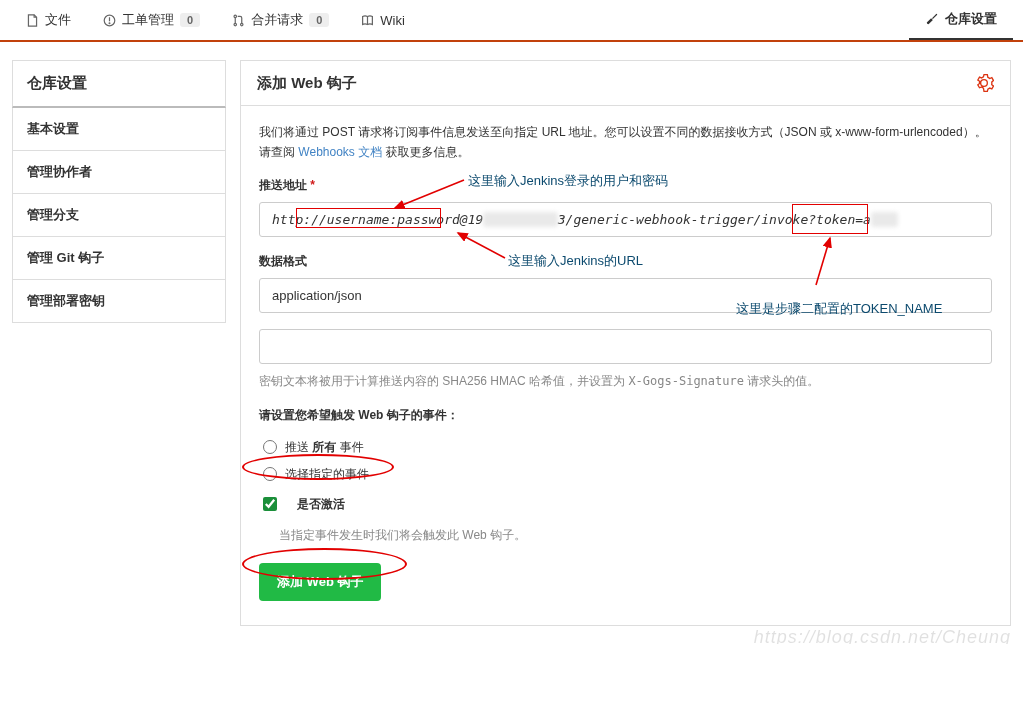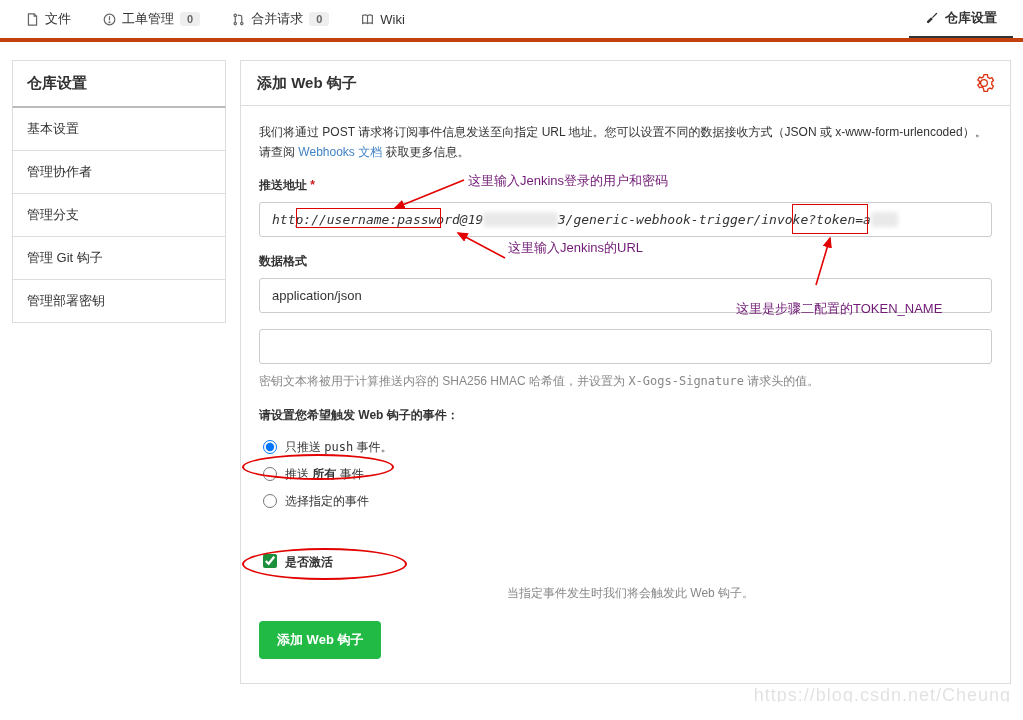--- a/index.html
+++ b/index.html
@@ -1,28 +1,28 @@
 <!DOCTYPE html>
 <html><head>
 <meta charset="utf-8">
 <style>
 * { box-sizing: border-box; margin: 0; padding: 0; }
 body { font-family: -apple-system, "Segoe UI", sans-serif; font-size: 13px; color: #333; background: #fff; }
 
-.top-nav { display: flex; border-bottom: 4px solid #c2410c; align-items: stretch; height: 42px; padding: 0 10px; }
+.top-nav { display: flex; border-bottom: 2px solid #c2410c; align-items: stretch; height: 42px; padding: 0 10px; }
 .top-nav-item { display: flex; align-items: center; padding: 0 16px; cursor: pointer; gap: 6px; font-size: 13px; }
 .top-nav-item.active { border-bottom: 2px solid #333; font-weight: bold; }
 .top-nav-item .badge { background: #eee; color: #666; padding: 1px 7px; border-radius: 3px; font-size: 11px; font-weight: bold; }
 .spacer { flex: 1; }
 .icon { display: inline-flex; align-items: center; }
 
 .layout { display: flex; gap: 14px; padding: 18px 12px; }
 .sidebar { width: 214px; flex-shrink: 0; }
 .sidebar-header { font-weight: bold; font-size: 15px; padding: 13px 14px; border: 1px solid #ddd; border-bottom: 2px solid #bbb; }
-.sidebar-item { padding: 12px 14px; border: 1px solid #ddd; border-top: none; cursor: pointer; background: #fff; }
+.sidebar-item { padding: 12px 14px; border: 1px solid #ddd; border-top: none; cursor: pointer; background: #fff; font-weight: bold; }
 .sidebar-item.active { background: #f5f5f5; border-left: 2px solid #555; }
 
 .main { flex: 1; position: relative; }
 .panel { border: 1px solid #ddd; }
 .panel-header { font-weight: bold; font-size: 15px; padding: 12px 16px; border-bottom: 1px solid #ddd; display: flex; align-items: center; justify-content: space-between; }
 .gear-icon { color: #dc3412; width: 20px; height: 20px; }
 .panel-body { padding: 16px 18px 24px; }
 .intro { font-size: 12px; line-height: 1.7; margin-bottom: 14px; }
 .intro code { font-family: Liberation Sans, sans-serif; font-size: 12px; }
 .intro a { color: #4183c4; text-decoration: none; }
@@ -30,34 +30,34 @@
 .field { margin-bottom: 16px; }
 .field-label { font-weight: bold; font-size: 12px; display: block; margin-bottom: 8px; }
 .req { color: #d01919; }
 .input { width: 100%; border: 1px solid #ccc; border-radius: 3px; padding: 9px 12px; font-size: 13px; font-family: inherit; }
 .hint { font-size: 12px; color: #888; margin-top: 8px; line-height: 1.6; }
 .hint code { font-family: Consolas, monospace; }
 
 .events-title { font-weight: bold; font-size: 12px; margin: 14px 0 10px; }
 .radio-row { display: flex; align-items: center; gap: 8px; padding: 5px 0; font-size: 12px; }
 .radio-row input[type="radio"] { width: 14px; height: 14px; margin: 0 0 0 4px; }
-.check-row { display: flex; gap: 8px; padding: 5px 0; font-size: 12px; font-weight: bold; margin-top: 34px; }
+.check-row { display: flex; align-items: center; gap: 20px; padding: 5px 0; font-size: 12px; font-weight: bold; margin-top: 3px; }
 .check-row input[type="checkbox"] { width: 14px; height: 14px; margin: 0 0 0 4px; accent-color: #1b8f3a; }
 
 .submit-btn { background: #21ba45; color: #fff; border: none; padding: 10px 18px; border-radius: 4px; font-size: 13px; font-weight: bold; margin-top: 18px; cursor: pointer; }
 
 
-.annot { position: absolute; color: #701a75; font-size: 13px; pointer-events: none; font-family: sans-serif; }
+.annot { position: absolute; color: #0c4a6e; font-size: 13px; pointer-events: none; font-family: sans-serif; }
 .annot-box { position: absolute; border: 1px solid #e20000; pointer-events: none; }
 .annot-circle { position: absolute; border: 2px solid #e20000; border-radius: 50%; pointer-events: none; }
 
 .url-display { position: relative; font-family: Consolas, monospace; font-style: italic; }
 .blur { background: #e9e9e9; color: transparent; filter: blur(2px); border-radius: 3px; padding: 0 2px; }
 
-.watermark { position: absolute; bottom: -22px; right: 0; color: rgba(0,0,0,0.12); font-size: 18px; letter-spacing: 1px; }
+.watermark { position: absolute; bottom: -22px; right: 0; color: rgba(0,0,0,0.12); font-size: 18px; font-style: italic; letter-spacing: 1px; }
 
 svg { display: block; }
 </style>
 </head>
 <body>
 
 <div class="top-nav">
   <div class="top-nav-item">
     <span class="icon">
         <svg width="13" height="13" viewBox="0 0 16 16" fill="none" stroke="#666" stroke-width="1.5">
@@ -150,46 +150,42 @@
         <div class="field">
           <input class="input" type="text" value="" style="">
           <p class="hint">
             <span>密钥文本将被用于计算推送内容的 SHA256 HMAC 哈希值，并设置为 </span><code>X-Gogs-Signature</code><span> 请求头的值。</span>
           </p>
         </div>
 
         <div class="events-title">请设置您希望触发 Web 钩子的事件：</div>
 
         <label class="radio-row">
-          <input type="radio" name="ev" checked="" style="">
-          <span><span>只推送 </span><code>push</code><span> 事件。</span></span>
-        </label>
-        <label class="radio-row">
           <input type="radio" name="ev" style="">
           <span><span>推送 </span><b>所有</b><span> 事件</span></span>
         </label>
         <label class="radio-row">
           <input type="radio" name="ev" style="">
           <span>选择指定的事件</span>
         </label>
 
         <label class="check-row">
           <input type="checkbox" checked="" style="">
           <span>是否激活</span>
         </label>
-        <p class="hint" style="margin-left:10px;text-align:center;">当指定事件发生时我们将会触发此 Web 钩子。</p>
+        <p class="hint" style="margin-left:20px;">当指定事件发生时我们将会触发此 Web 钩子。</p>
 
         <button class="submit-btn">添加 Web 钩子</button>
       </div>
     </div>
 
     <div class="annot-box" style="left:56px; top:148px; width:145px; height:20px;"></div>
     <div class="annot-box" style="left:552px; top:144px; width:76px; height:30px;"></div>
     <div class="annot" style="left:228px; top:112px;">这里输入Jenkins登录的用户和密码</div>
-    <div class="annot" style="left:268px; top:179px;">这里输入Jenkins的URL</div>
+    <div class="annot" style="left:268px; top:192px;">这里输入Jenkins的URL</div>
     <div class="annot" style="left:496px; top:240px;">这里是步骤二配置的TOKEN_NAME</div>
     <svg style="position:absolute; left:0; top:0; pointer-events:none;" width="770" height="320">
       <defs>
           <marker id="ah" markerWidth="8" markerHeight="8" refX="6" refY="3" orient="auto">
             <path d="M0,0 L7,3 L0,6 z" fill="#e20000"></path>
           </marker>
         </defs>
       <line x1="224" y1="120" x2="155" y2="148" stroke="#e20000" stroke-width="1.6" marker-end="url(#ah)"></line>
       <line x1="265" y1="198" x2="218" y2="173" stroke="#e20000" stroke-width="1.6" marker-end="url(#ah)"></line>
       <line x1="576" y1="225" x2="590" y2="178" stroke="#e20000" stroke-width="1.6" marker-end="url(#ah)"></line>

